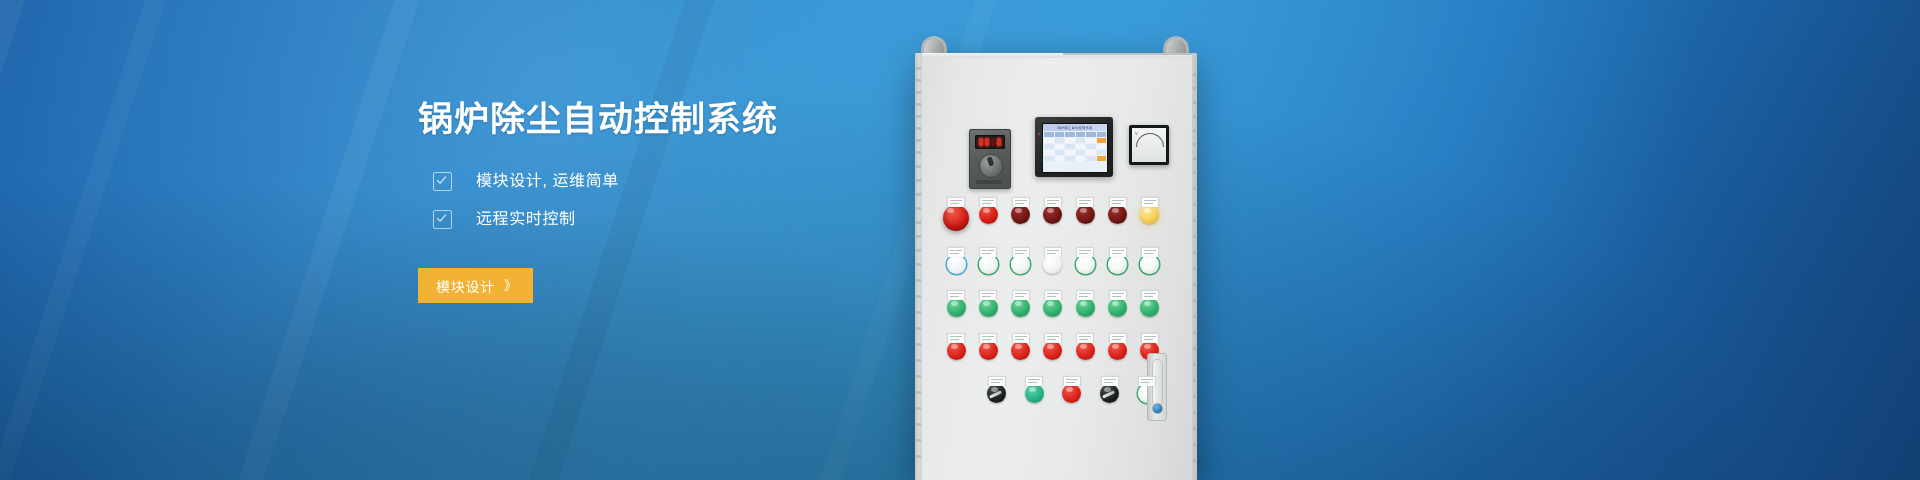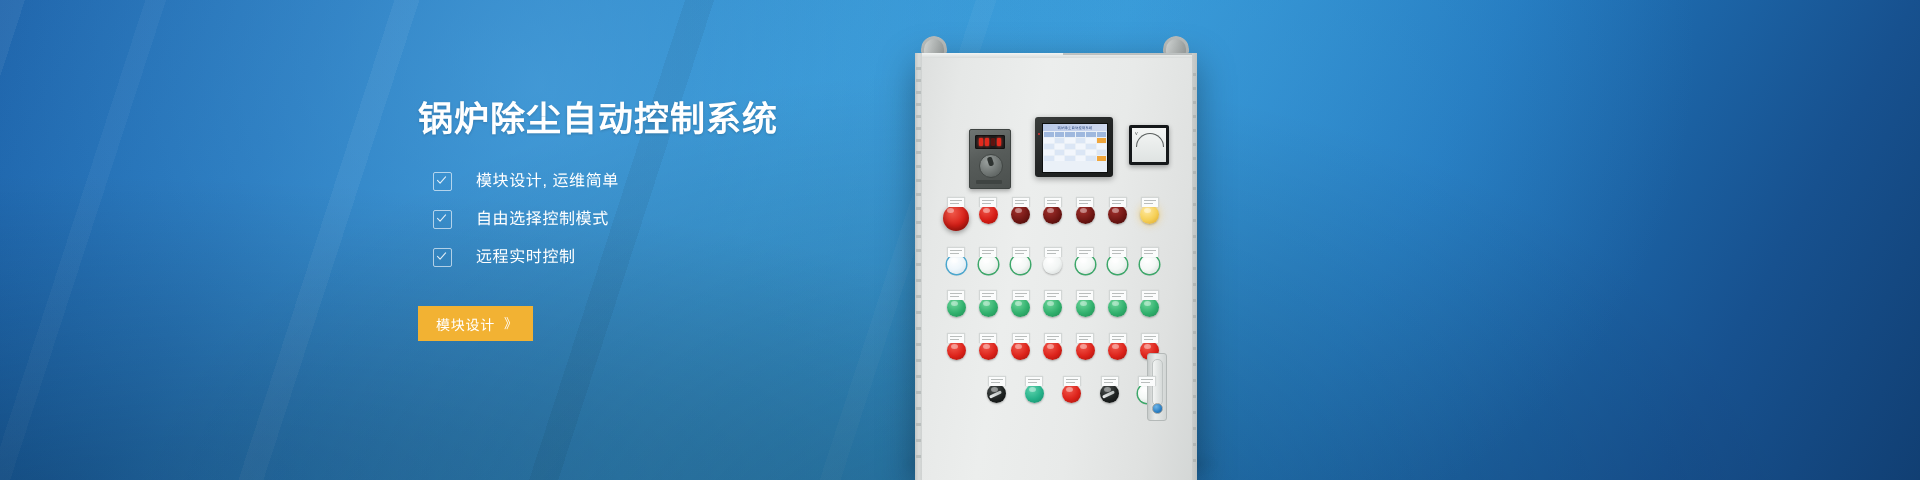--- a/index.html
+++ b/index.html
@@ -255,28 +255,20 @@
 
       <li class="bullet">
         <span class="chk">
           <svg width="11" height="11" viewBox="0 0 11 11" aria-hidden="true">
             <path d="M1.5 5.4 L4.1 8.1 L9.6 1.9" fill="none" stroke="#ffffff" stroke-width="1.1" stroke-opacity=".85" stroke-linecap="round" stroke-linejoin="round"></path>
           </svg>
         </span>
         <span class="bullet-label">模块设计, 运维简单</span>
       </li>
 
-      <li class="bullet">
-        <span class="chk">
-          <svg width="11" height="11" viewBox="0 0 11 11" aria-hidden="true">
-            <path d="M1.5 5.4 L4.1 8.1 L9.6 1.9" fill="none" stroke="#ffffff" stroke-width="1.1" stroke-opacity=".85" stroke-linecap="round" stroke-linejoin="round"></path>
-          </svg>
-        </span>
-        <span class="bullet-label">自由选择控制模式</span>
-      </li>
 
       <li class="bullet">
         <span class="chk">
           <svg width="11" height="11" viewBox="0 0 11 11" aria-hidden="true">
             <path d="M1.5 5.4 L4.1 8.1 L9.6 1.9" fill="none" stroke="#ffffff" stroke-width="1.1" stroke-opacity=".85" stroke-linecap="round" stroke-linejoin="round"></path>
           </svg>
         </span>
         <span class="bullet-label">远程实时控制</span>
       </li>
 

